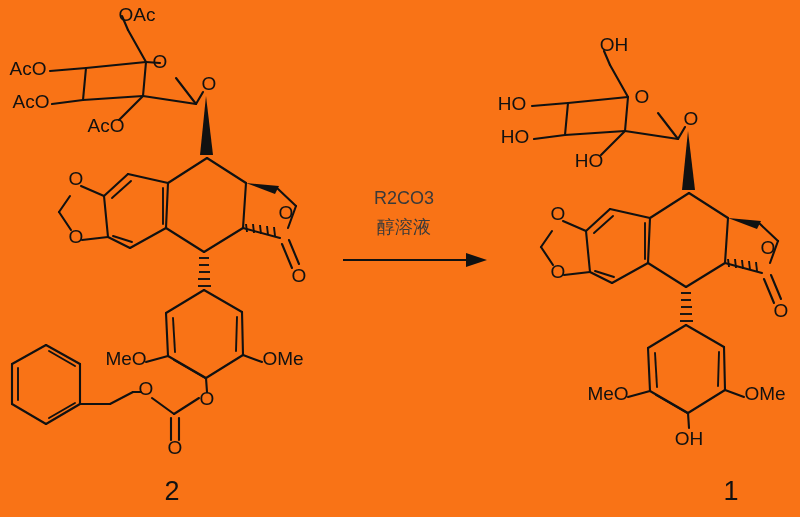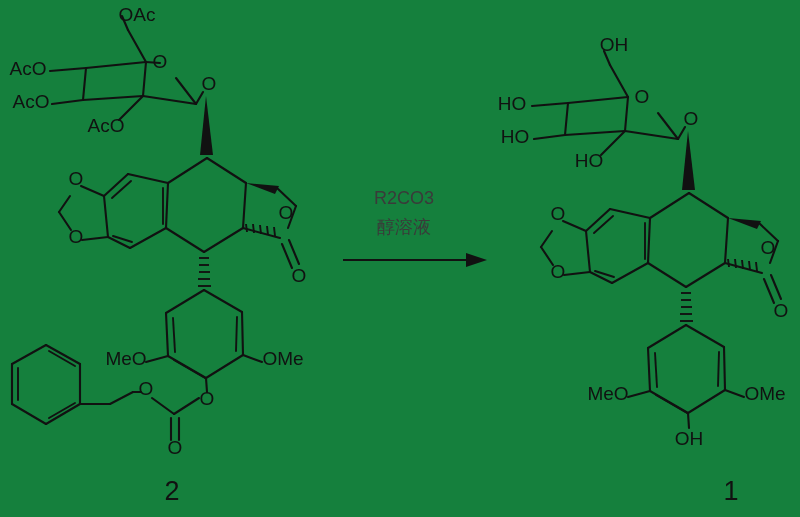--- a/index.html
+++ b/index.html
@@ -7,21 +7,21 @@
     padding: 0;
     background: #ffffff;
   }
   body {
     font-family: "Liberation Sans", sans-serif;
   }
   #scheme-root {
     position: relative;
     width: 800px;
     height: 517px;
-    background: #15803d;
+    background: #f97316;
     overflow: hidden;
   }
   #scheme-svg {
     position: absolute;
     left: 0;
     top: 0;
     width: 800px;
     height: 517px;
   }
   .atom-label {

